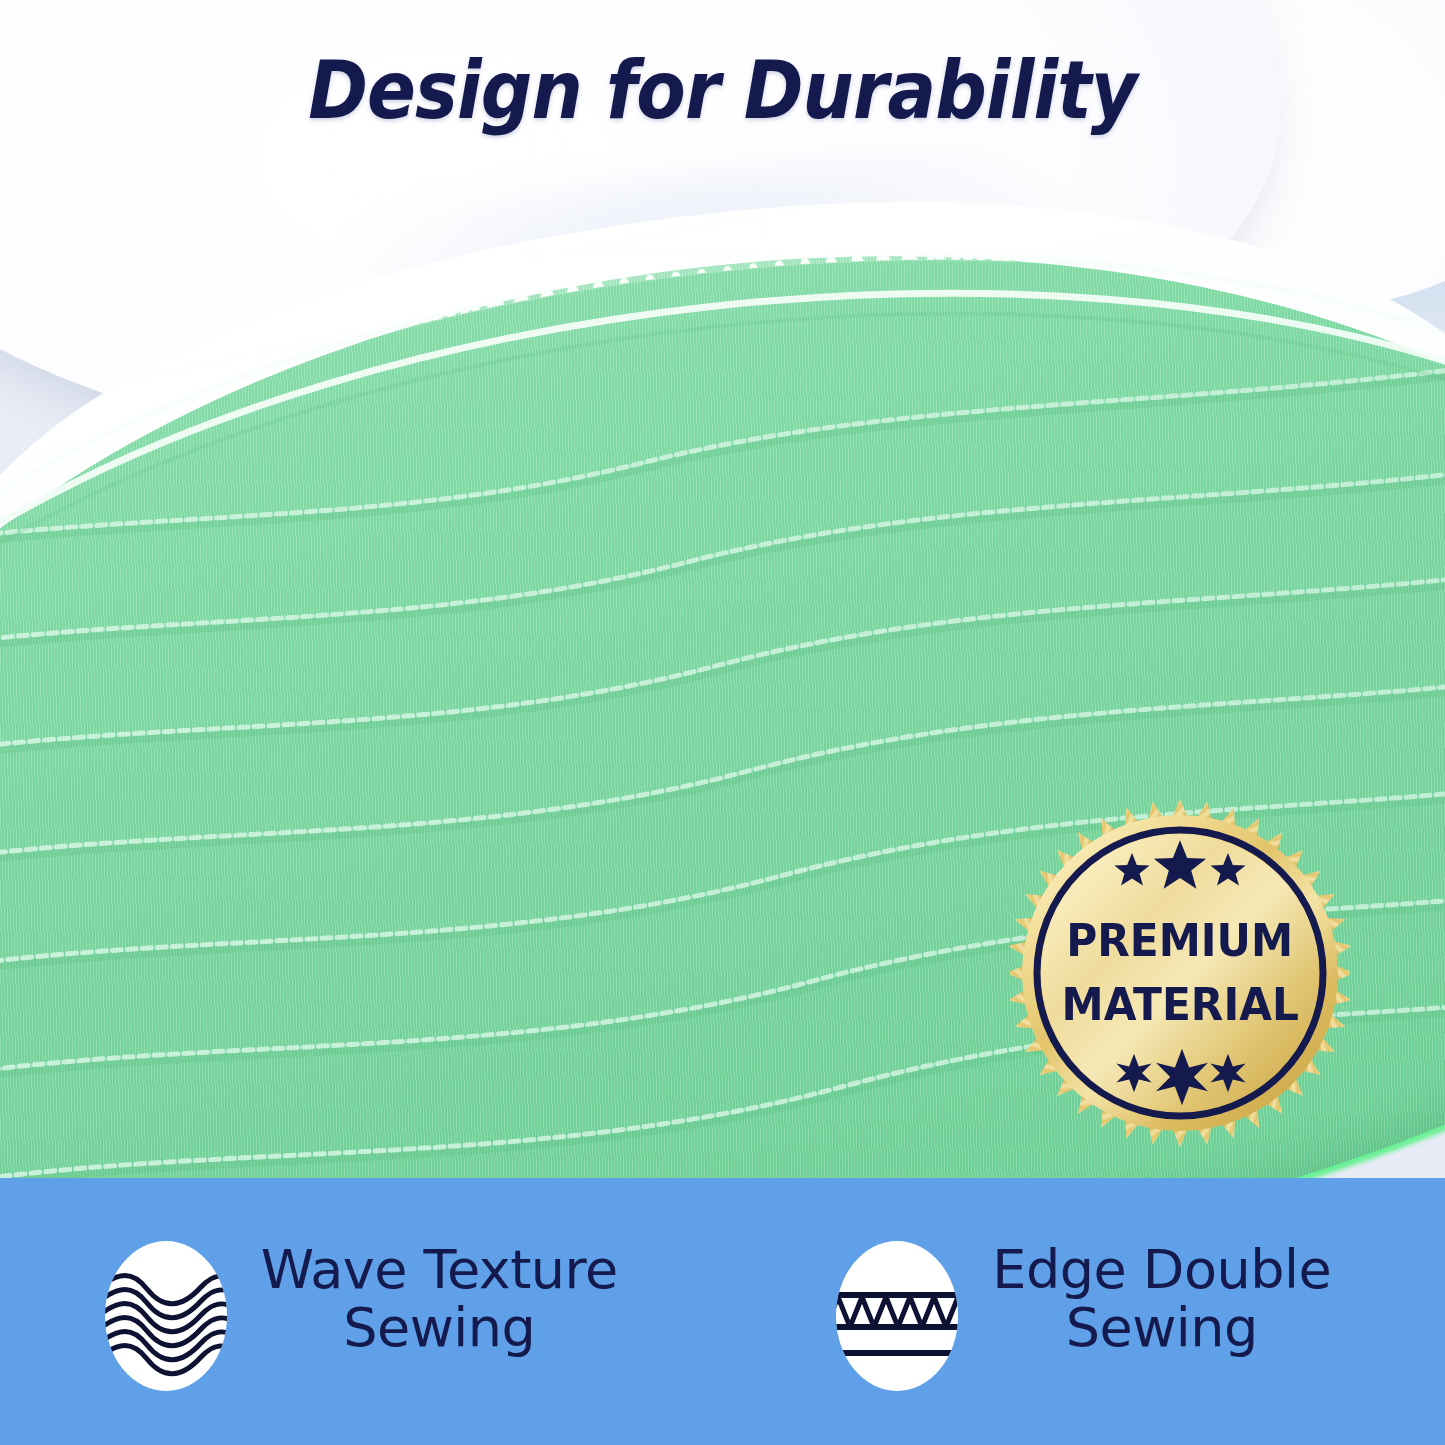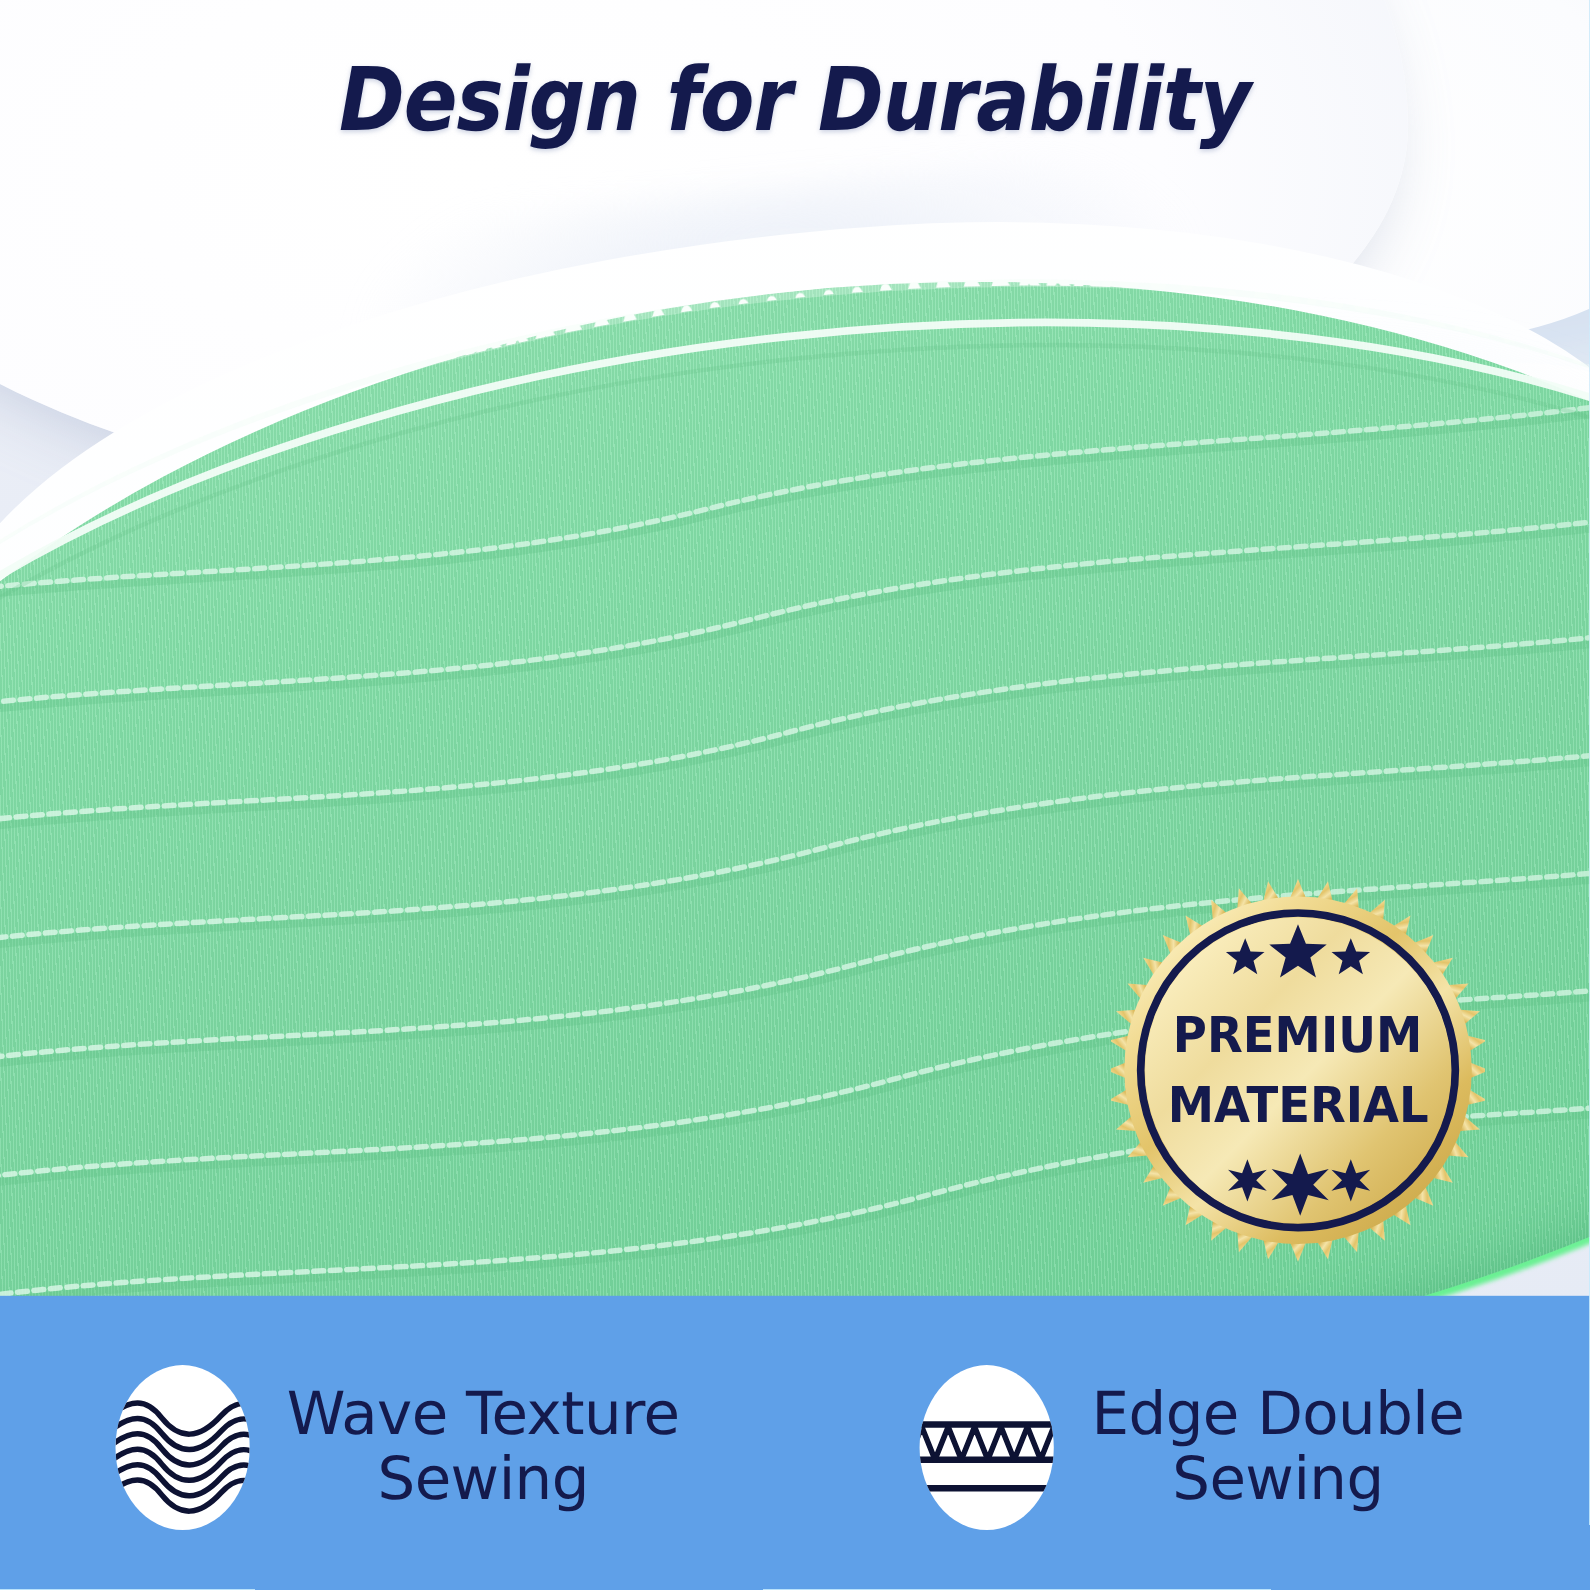--- a/index.html
+++ b/index.html
@@ -121,21 +121,21 @@
   
   .footer{
     position:absolute;left:0;top:1178px;width:1445px;height:267px;
     background:#5fa0e8;
   }
   .features{
     position:absolute;left:0;top:0;width:100%;height:100%;
     display:flex;align-items:center;
   }
   .feature{
-    flex:1;display:flex;align-items:center;justify-content:center;gap:34px;
+    flex:1;display:flex;justify-content:center;gap:34px;
     padding-top:8px;
   }
   .f-icon{
     width:122px;height:150px;border-radius:50%;
     background:#fff;
     display:flex;align-items:center;justify-content:center;
     overflow:hidden;flex:0 0 auto;
     position:relative;
   }
   .f-icon svg{position:absolute;left:0;top:0;}

